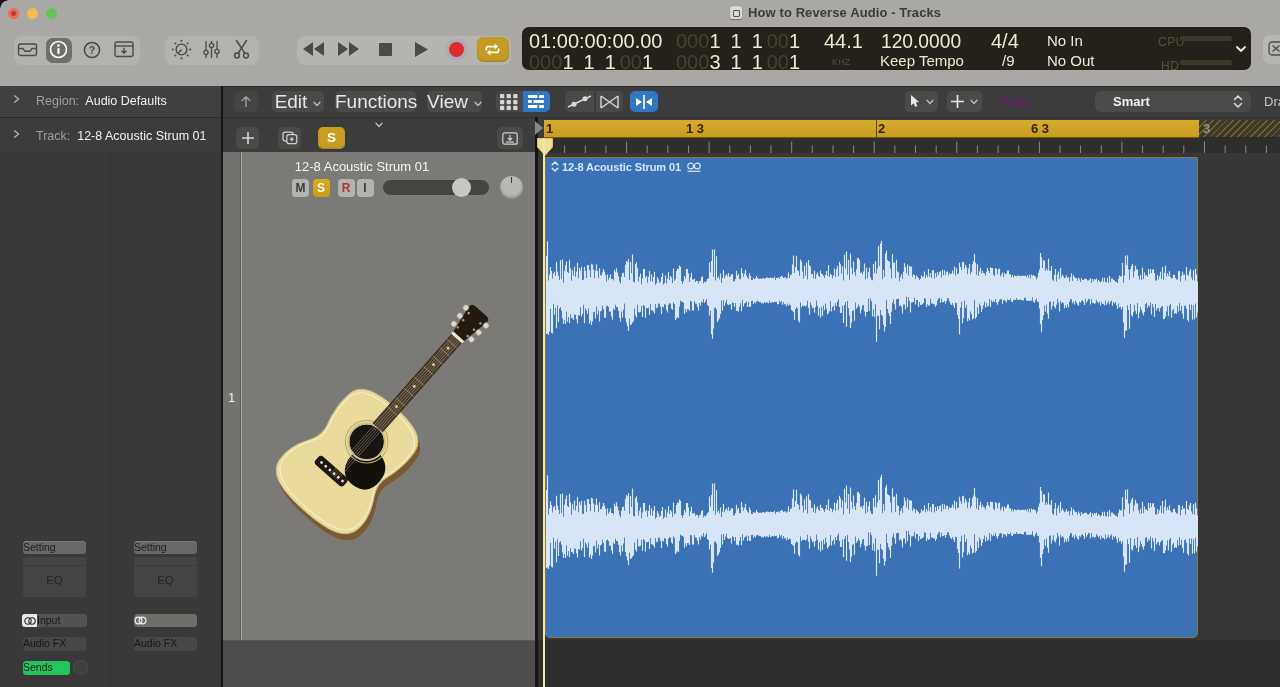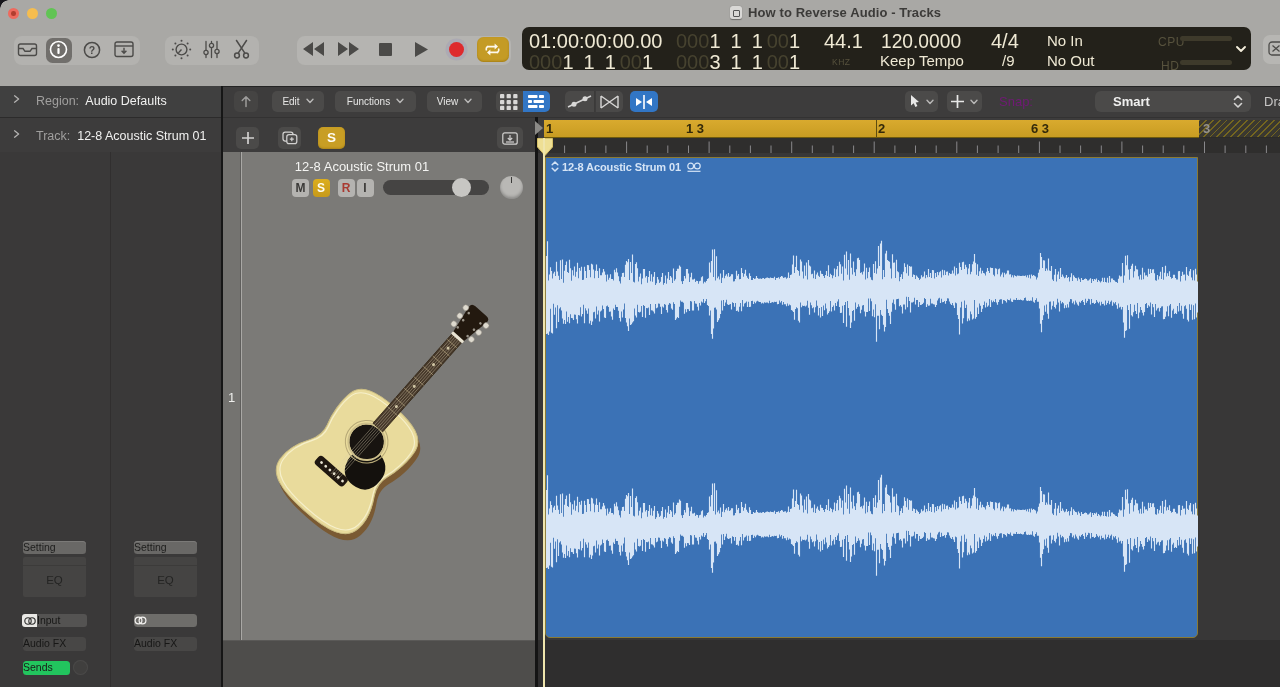--- a/index.html
+++ b/index.html
@@ -42,21 +42,21 @@
 #cpu-bar,#hd-bar{position:absolute;left:658px;width:52px;height:4.5px;border-radius:2.5px;background:#3e3a2b}
 .meterlabel{position:absolute;font-size:12px;color:#57523d;letter-spacing:.5px}
 #lcdchev{position:absolute;left:712px;top:15px;width:14px;height:14px}
 
 
 #volbtn{left:1263px;top:35px;width:24px;height:29px;background:#b7b6b3;border-radius:7px}
 
 
 #row2{left:0;top:86px;width:1280px;height:31px;background:#3d3c3c;border-top:1px solid #242424}
 #row3{left:0;top:117px;width:1280px;height:35px;background:#3d3c3c;border-top:1px solid #333232}
-.dbtn{position:absolute;background:#4b4a49;border-radius:5px;color:#e6e6e5;font-size:10px;text-align:center}
+.dbtn{position:absolute;background:#4b4a49;border-radius:5px;color:#e6e6e5;font-size:19px;text-align:center}
 .menu{height:21px;line-height:21px;top:91px}
 .chevsvg{margin-left:6px;vertical-align:1px}
 #snaplabel{left:999px;top:94px;font-size:13px;color:#701a75}
 #snapdd{left:1095px;top:91px;width:156px;height:21px;background:#4b4a49;border-radius:6px;color:#f0f0ef;font-size:13px;font-weight:700}
 #dragtxt{left:1264px;top:94px;font-size:13px;color:#c6c5c4}
 
 
 #inspector{left:0;top:86px;width:221px;height:601px;background:#3a3939}
 #insp-divider{left:221px;top:86px;width:2px;height:601px;background:#161616}
 .insprow{position:absolute;left:0;width:221px;height:31px;color:#f1f1f0;font-size:12.5px}

